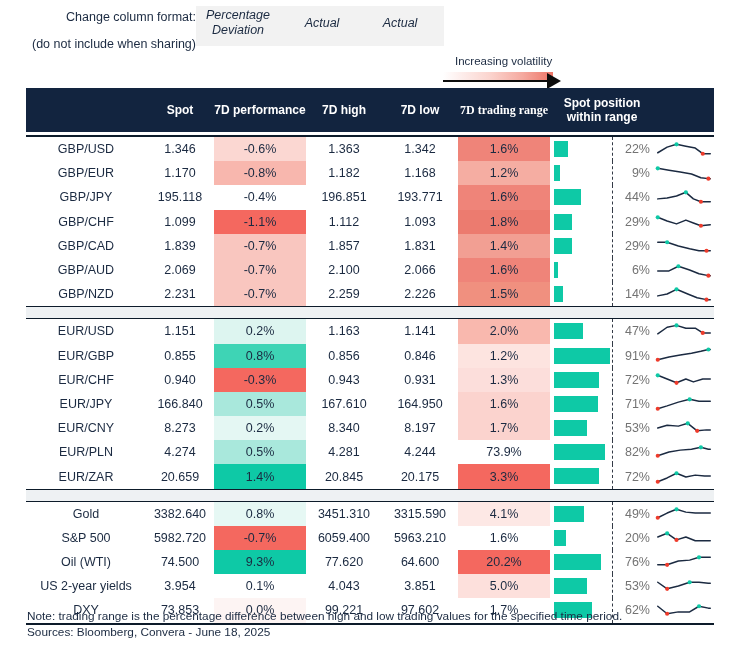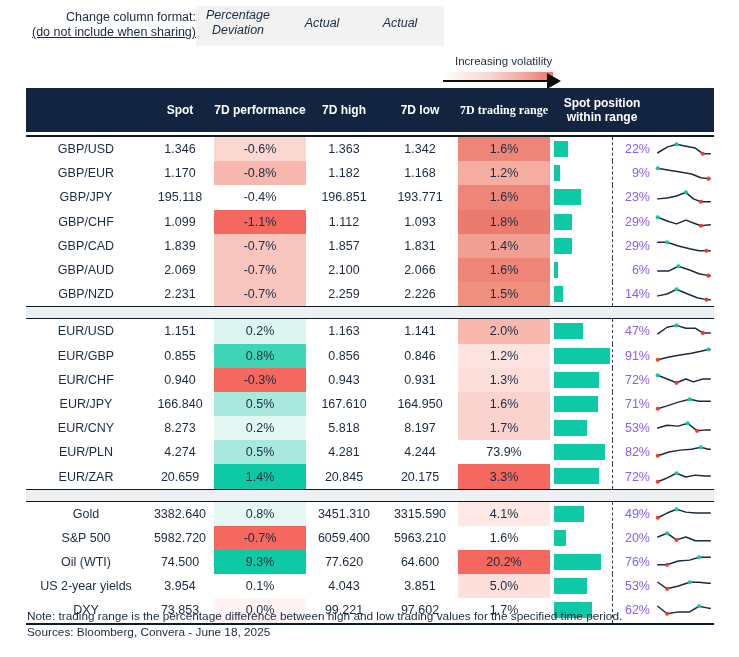--- a/index.html
+++ b/index.html
@@ -14,21 +14,21 @@
 
   
   .fmt-strip{
     position:absolute;left:196px;top:6px;width:248px;height:40px;
     background:#f2f2f2;
   }
   .fmt-label{
     position:absolute;left:30px;top:10px;width:166px;
     text-align:right;font-size:12.5px;line-height:15px;color:#1b2a41;
   }
-  .fmt-label .l2{text-decoration:underline;display:block;}
+  .fmt-label .l2{display:block;margin-top:12px;}
   .fmt-cell{
     position:absolute;top:6px;height:34px;
     font-style:italic;font-size:12.5px;line-height:15px;
     color:#1b2a41;text-align:center;
     display:flex;align-items:center;justify-content:center;
   }
   .fmt-cell span{display:block;}
   #fmt0{left:200px;width:76px;}
   #fmt1{left:288px;width:68px;}
   #fmt2{left:366px;width:68px;}
@@ -88,21 +88,21 @@
   .spot-wrap{position:relative;width:100%;height:100%;}
   .spot-bar{
     position:absolute;left:4px;top:4px;height:16px;background:#0ec9a6;
   }
   .dashed{
     position:absolute;left:62px;top:0;width:0;height:100%;
     border-left:1px dashed #333a46;
   }
   .pos-pct{
     position:absolute;right:4px;top:0;height:100%;
-    display:flex;align-items:center;font-size:12.5px;color:#8b5cf6;
+    display:flex;align-items:center;font-size:12.5px;color:#737373;
   }
 
   .gap{height:11px;background:#eef1f3;border-top:1.6px solid #0d1b2a;border-bottom:1.6px solid #0d1b2a;}
   .top-rule{height:2px;background:#0d1b2a;}
   .bot-rule{height:2px;background:#0d1b2a;}
   .sub-top{height:3px;background:#ffffff;}
 
   
   .footer{
     position:absolute;left:27px;top:609px;width:690px;
@@ -207,21 +207,21 @@
           <div class="cell col-name">GBP/JPY</div>
           <div class="cell c col-spot">195.118</div>
           <div class="cell c col-perf" style="background:#ffffff">-0.4%</div>
           <div class="cell c col-high">196.851</div>
           <div class="cell c col-low">193.771</div>
           <div class="cell c col-range" style="background:#ef8479">1.6%</div>
           <div class="cell col-pos">
             <div class="spot-wrap">
               <div class="spot-bar" style="width:27.28px"></div>
               <div class="dashed"></div>
-              <div class="pos-pct">23%</div>
+              <div class="pos-pct">44%</div>
             </div>
           </div>
           <div class="cell c col-trend">
             <svg class="spark" width="60" height="24" viewBox="0 0 64 24">
               <polyline points="4,14 14,13 24,11 34,7 42,14 50,17 60,17" fill="none" stroke="#1b2a41" stroke-width="1.6" stroke-linejoin="round" stroke-linecap="round"></polyline>
               <circle cx="34" cy="7" r="2.2" fill="#0ec9a6"></circle>
               <circle cx="50" cy="17" r="2.2" fill="#ee3b2b"></circle>
             </svg>
           </div>
         </div>
@@ -399,21 +399,21 @@
               <polyline points="4,17 14,14 26,10 38,7 48,9 56,9 60,9" fill="none" stroke="#1b2a41" stroke-width="1.6" stroke-linejoin="round" stroke-linecap="round"></polyline>
               <circle cx="38" cy="7" r="2.2" fill="#0ec9a6"></circle>
               <circle cx="4" cy="17" r="2.2" fill="#ee3b2b"></circle>
             </svg>
           </div>
         </div>
         <div class="row">
           <div class="cell col-name">EUR/CNY</div>
           <div class="cell c col-spot">8.273</div>
           <div class="cell c col-perf" style="background:#e4f7f3">0.2%</div>
-          <div class="cell c col-high">5.818</div>
+          <div class="cell c col-high">8.340</div>
           <div class="cell c col-low">8.197</div>
           <div class="cell c col-range" style="background:#fbd3ce">1.7%</div>
           <div class="cell col-pos">
             <div class="spot-wrap">
               <div class="spot-bar" style="width:32.86px"></div>
               <div class="dashed"></div>
               <div class="pos-pct">53%</div>
             </div>
           </div>
           <div class="cell c col-trend">

